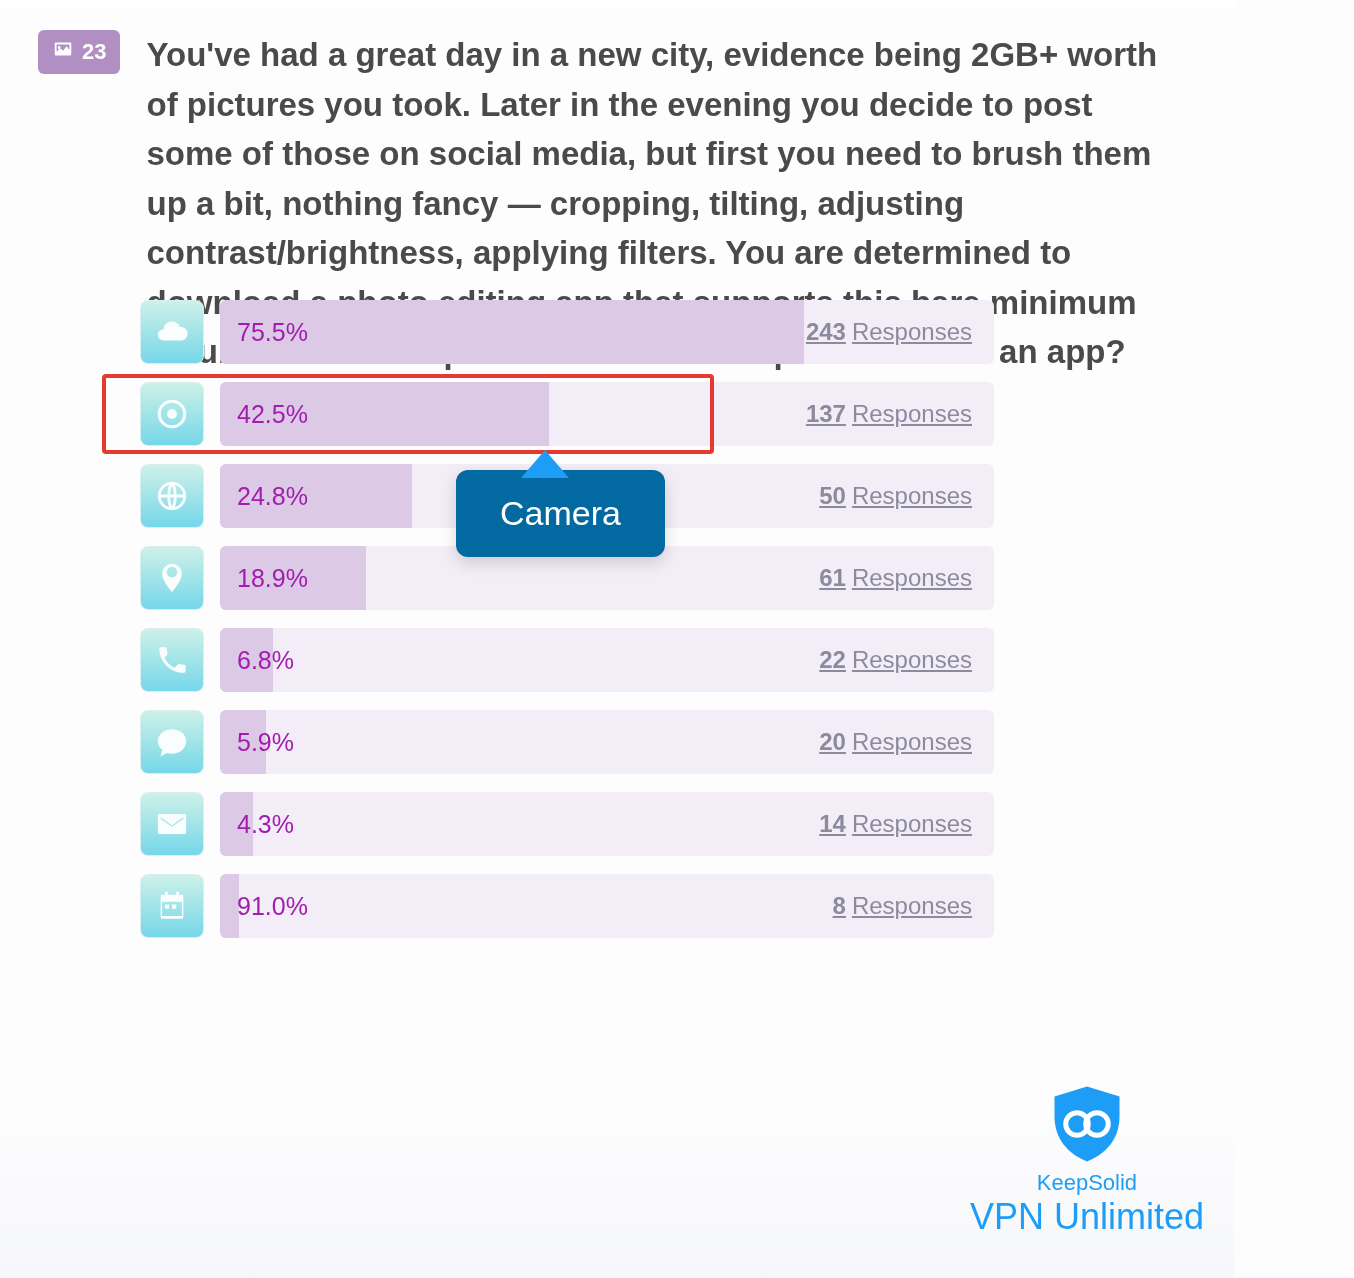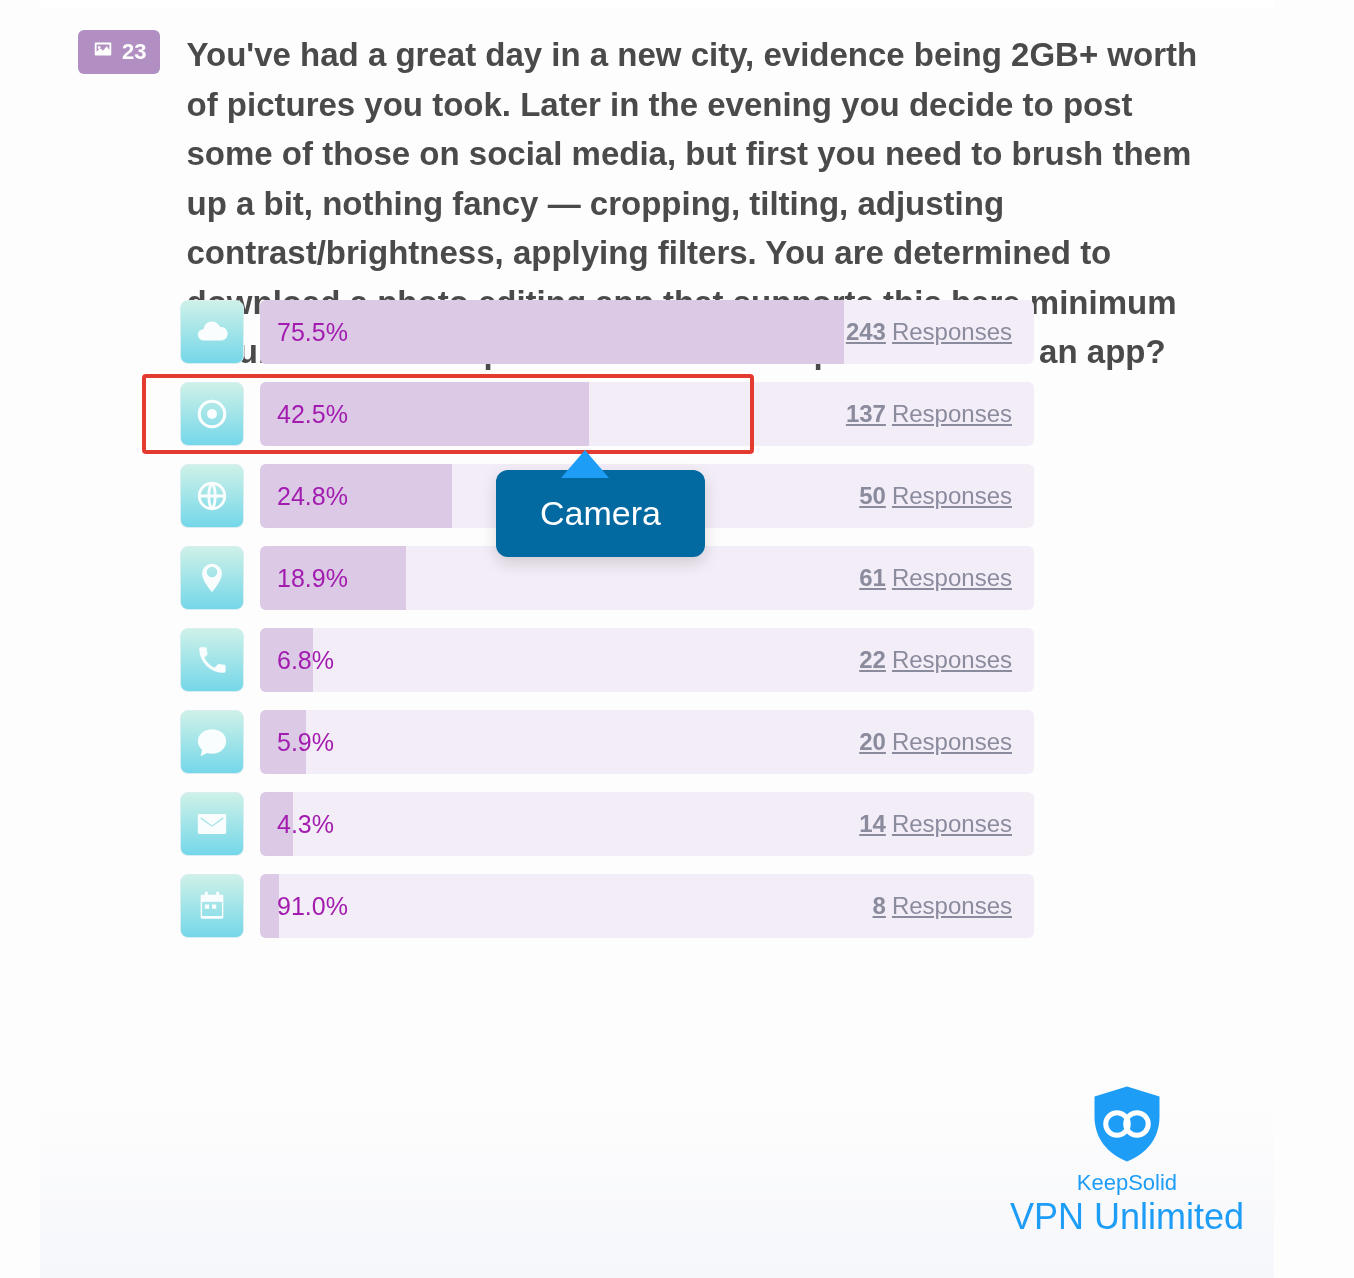--- a/index.html
+++ b/index.html
@@ -1,17 +1,17 @@
 <!DOCTYPE html>
 <html><head>
 <meta charset="utf-8">
 <style>
   *{box-sizing:border-box;margin:0;padding:0;}
   html,body{width:1354px;height:1278px;font-family:Helvetica, Arial, sans-serif;background:#fdfdfd;}
-  .page{position:relative;width:1234px;height:1278px;margin-left:40px;}
+  .page{position:relative;width:1234px;height:1278px;}
   .topstrip{position:absolute;left:0;right:0;top:0;height:8px;background:#fff;}
 
   .header{position:absolute;left:38px;top:30px;display:flex;align-items:flex-start;}
   .badge{display:flex;align-items:center;gap:8px;background:#b18fc3;color:#fff;font-weight:600;font-size:22px;padding:8px 14px;border-radius:6px;height:44px;}
   .badge svg{width:22px;height:22px;}
   .question{margin-left:26px;width:1030px;font-size:33px;line-height:1.5;color:#4a4a4a;font-weight:600;}
 
   .chart{position:absolute;left:140px;top:300px;width:854px;}
   .row{position:relative;height:64px;margin-bottom:18px;display:flex;align-items:center;}
   .icon-tile{width:64px;height:64px;border-radius:8px;background:linear-gradient(180deg,#cef1e8 0%,#75d7e9 100%);display:flex;align-items:center;justify-content:center;flex:0 0 64px;border:1px solid #d9eef0;}

